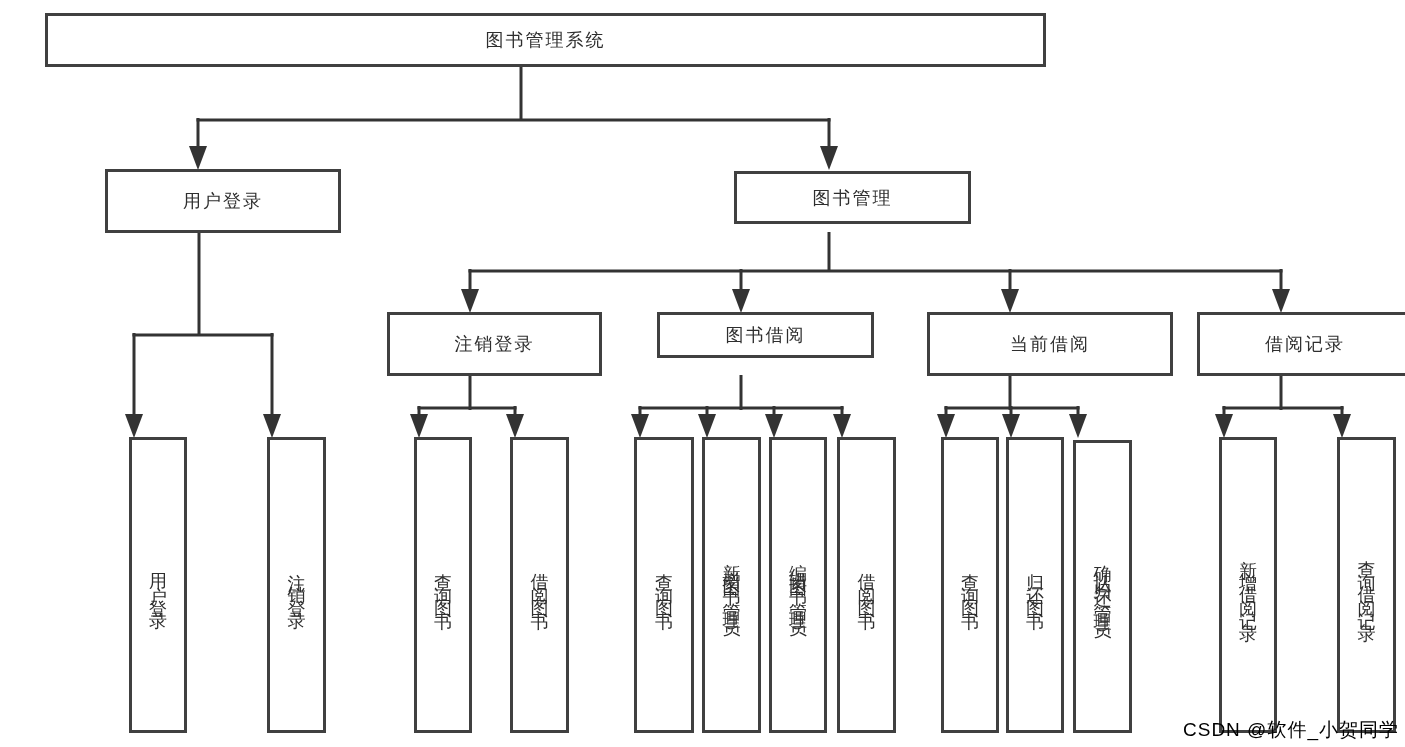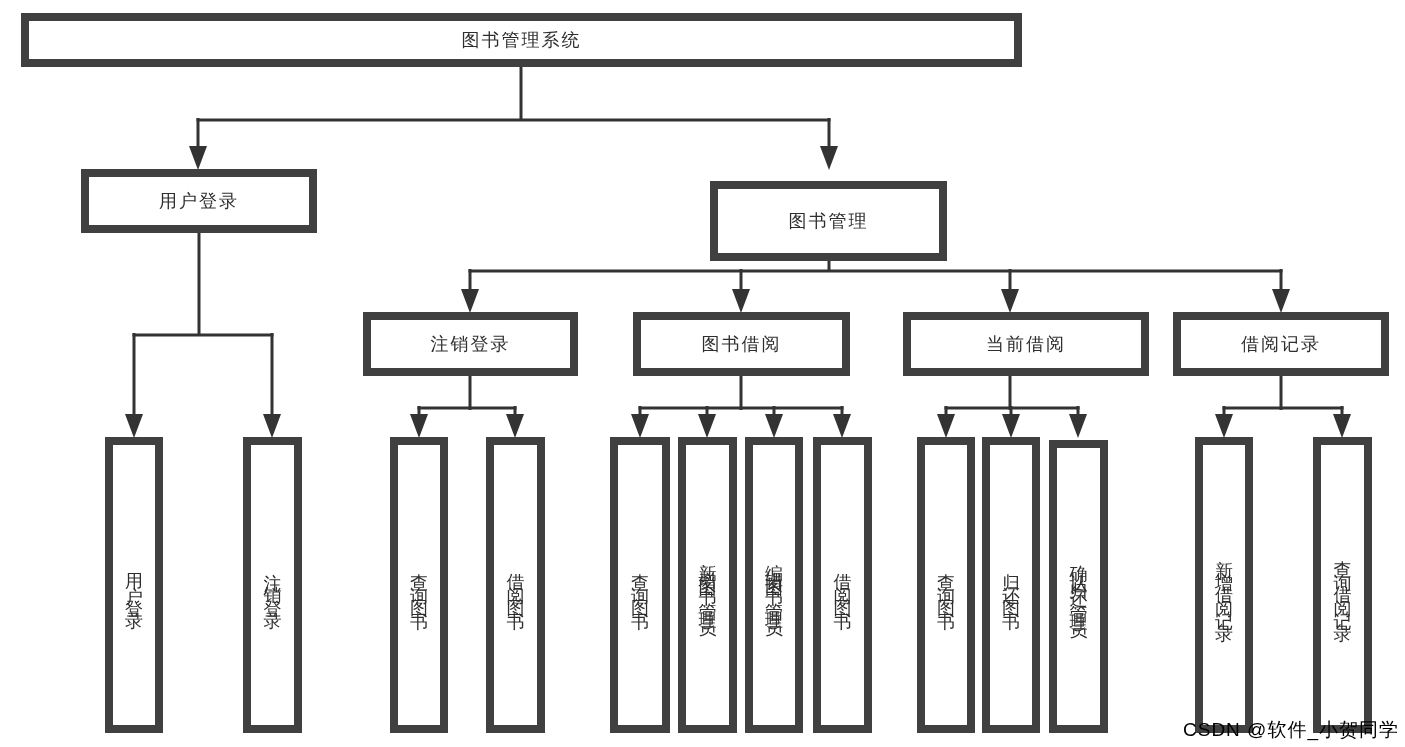--- a/index.html
+++ b/index.html
@@ -14,25 +14,26 @@
   }
   .wires {
     position: absolute;
     left: 0; top: 0;
     width: 1405px; height: 747px;
   }
   .box {
     position: absolute;
     box-sizing: border-box;
     background: #ffffff;
-    border: 8px solid #404040;
+    border: 3px solid #404040;
     display: flex;
     align-items: center;
     justify-content: center;
     font-size: 18px;
+    margin-left: 24px;
   }
   .h { letter-spacing: 2px; }
   .v {
     writing-mode: vertical-rl;
     text-orientation: mixed;
     letter-spacing: 13px;
     line-height: 1;
   }
   .v.dense { letter-spacing: 8px; }
   .watermark {
@@ -122,24 +123,24 @@
       <line x1="1224" y1="406" x2="1224" y2="416"></line>
       <line x1="1342" y1="406" x2="1342" y2="416"></line>
       <polygon fill="#333333" stroke="none" points="1215,414 1233,414 1224,438"></polygon>
       <polygon fill="#333333" stroke="none" points="1333,414 1351,414 1342,438"></polygon>
     </g>
   </svg>
 
   <div class="box h" style="left:21px; top:13px; width:1001px; height:54px;">图书管理系统</div>
 
   <div class="box h" style="left:81px; top:169px; width:236px; height:64px;">用户登录</div>
-  <div class="box h" style="left:710px; top:181px; width:237px; height:80px;">图书管理</div>
+  <div class="box h" style="left:710px; top:171px; width:237px; height:53px;">图书管理</div>
 
   <div class="box h" style="left:363px; top:312px; width:215px; height:64px;">注销登录</div>
-  <div class="box h" style="left:633px; top:312px; width:217px; height:64px;">图书借阅</div>
+  <div class="box h" style="left:633px; top:312px; width:217px; height:46px;">图书借阅</div>
   <div class="box h" style="left:903px; top:312px; width:246px; height:64px;">当前借阅</div>
   <div class="box h" style="left:1173px; top:312px; width:216px; height:64px;">借阅记录</div>
 
   <div class="box v" style="left:105px; top:437px; width:58px; height:296px;">用户登录</div>
   <div class="box v" style="left:243px; top:437px; width:59px; height:296px;">注销登录</div>
 
   <div class="box v" style="left:390px; top:437px; width:58px; height:296px;">查询图书</div>
   <div class="box v" style="left:486px; top:437px; width:59px; height:296px;">借阅图书</div>
 
   <div class="box v" style="left:610px; top:437px; width:60px; height:296px;">查询图书</div>

